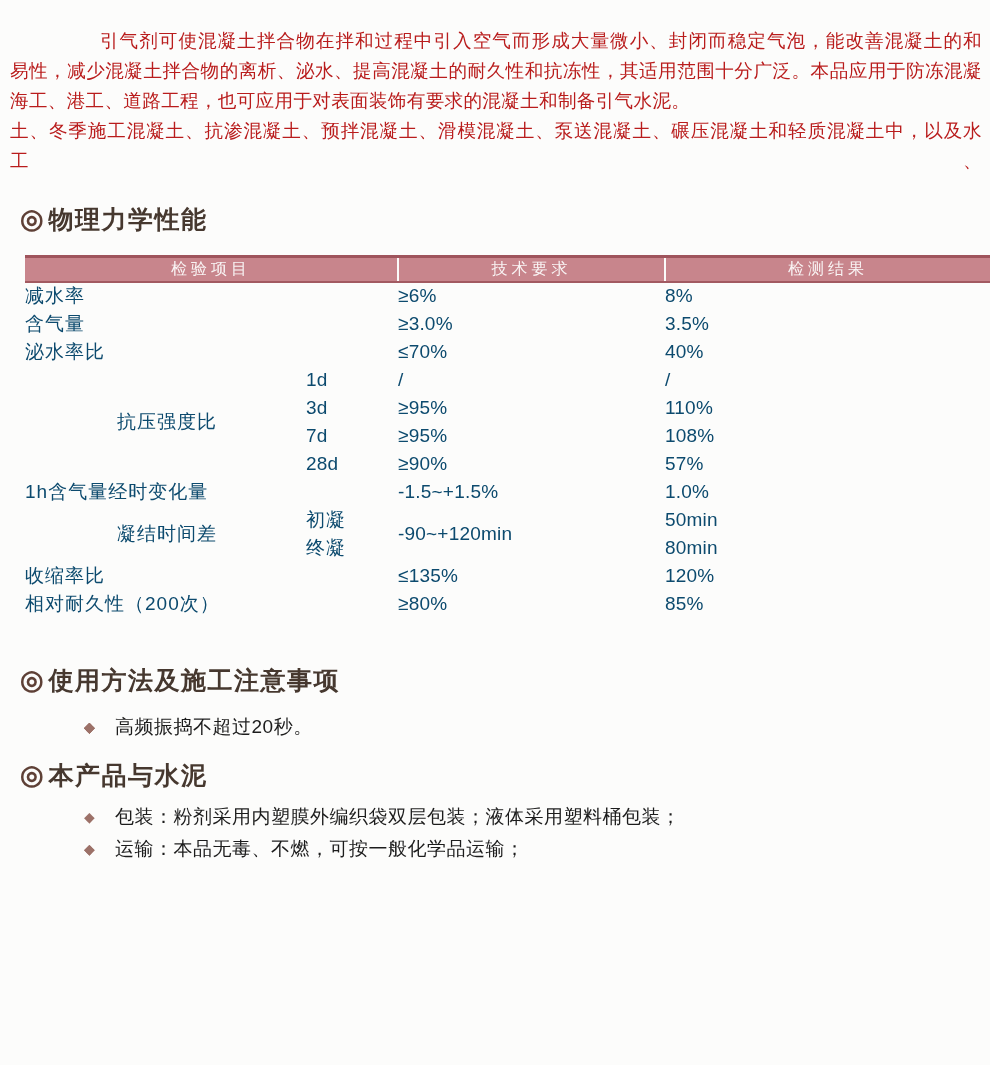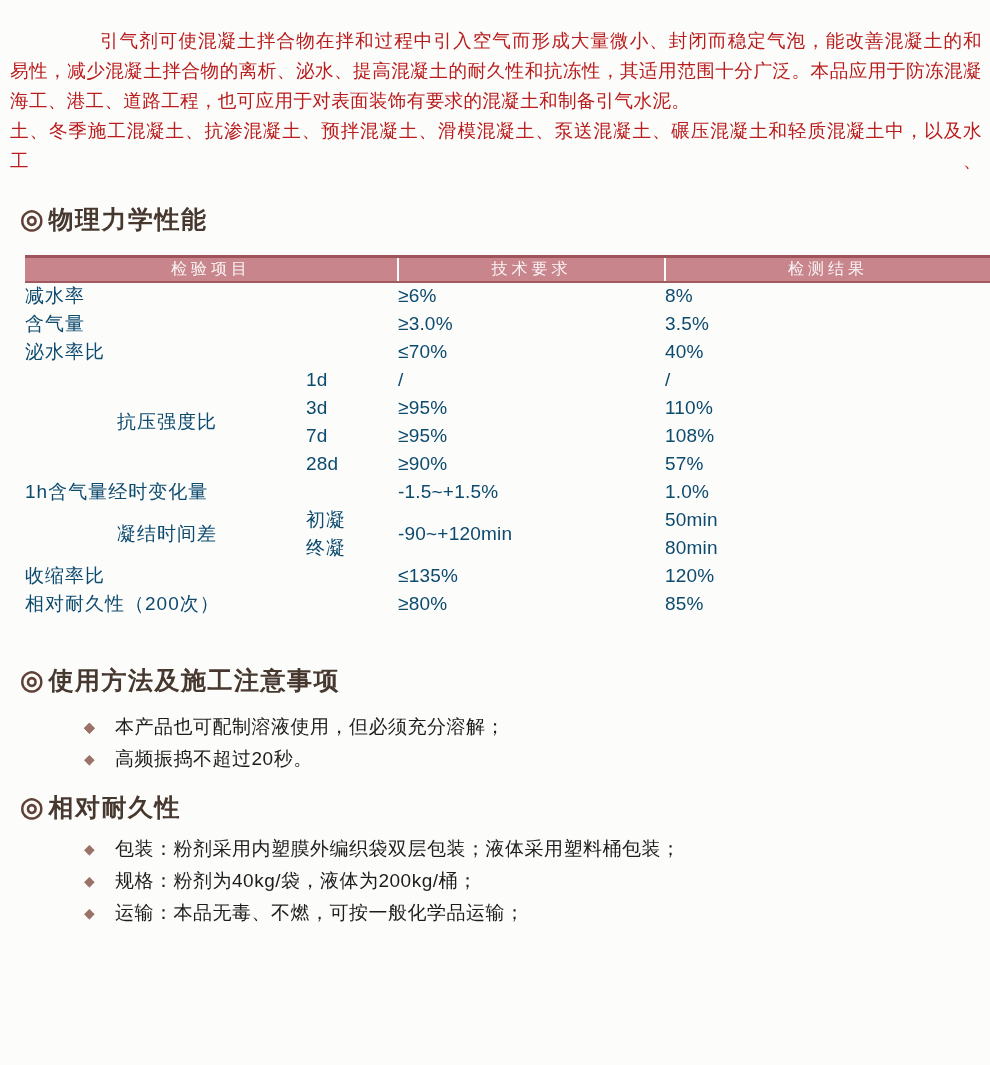--- a/index.html
+++ b/index.html
@@ -171,41 +171,39 @@
       <span class="dia">◆</span>
     </li>
     <li>
       <span class="dia">◆</span>
     </li>
     <li>
       <span class="dia">◆</span>
     </li>
     <li>
       <span class="dia">◆</span>
-      <span class="btext">本产品也可配制溶液使用，但必须充分溶解；</span>
     </li>
     <li class="wrap5">
       <span class="dia">◆</span>
       <span class="bcont">高频振捣不超过20秒。</span>
     </li>
   </ul>
 
   <h2 class="sec packaging-h">
     <span class="ring">◎</span>
-    <span>相对耐久性</span>
+    <span>本产品与水泥</span>
   </h2>
 
   <ul class="bullets packaging-l">
     <li>
       <span class="dia">◆</span>
       <span class="btext">包装：粉剂采用内塑膜外编织袋双层包装；液体采用塑料桶包装；</span>
     </li>
     <li>
       <span class="dia">◆</span>
-      <span class="btext">规格：粉剂为40kg/袋，液体为200kg/桶；</span>
     </li>
     <li>
       <span class="dia">◆</span>
       <span class="btext">运输：本品无毒、不燃，可按一般化学品运输；</span>
     </li>
 
   </ul>
 
 </div>
 

